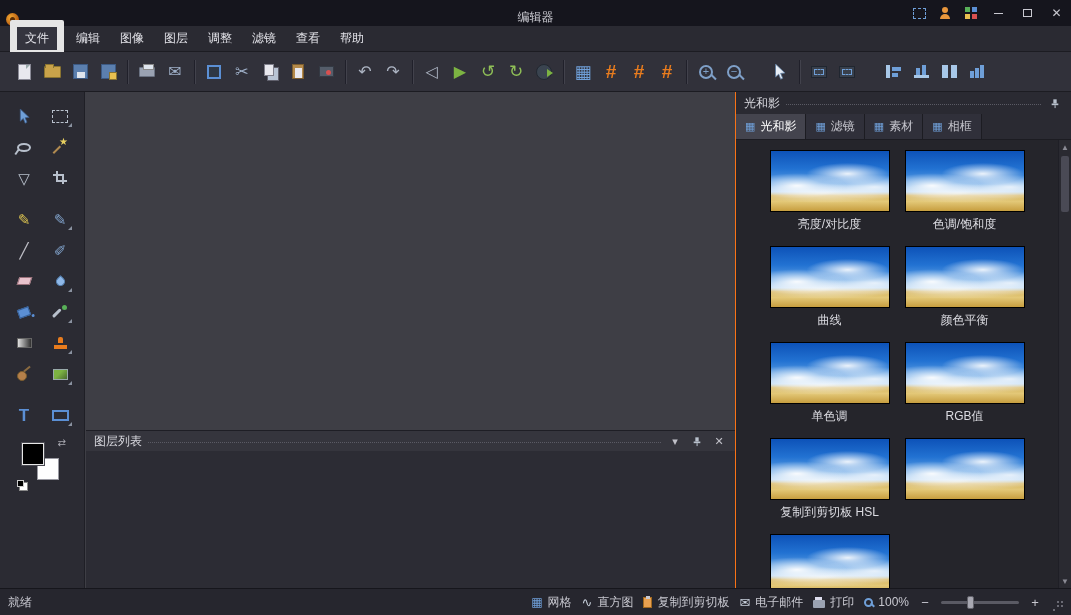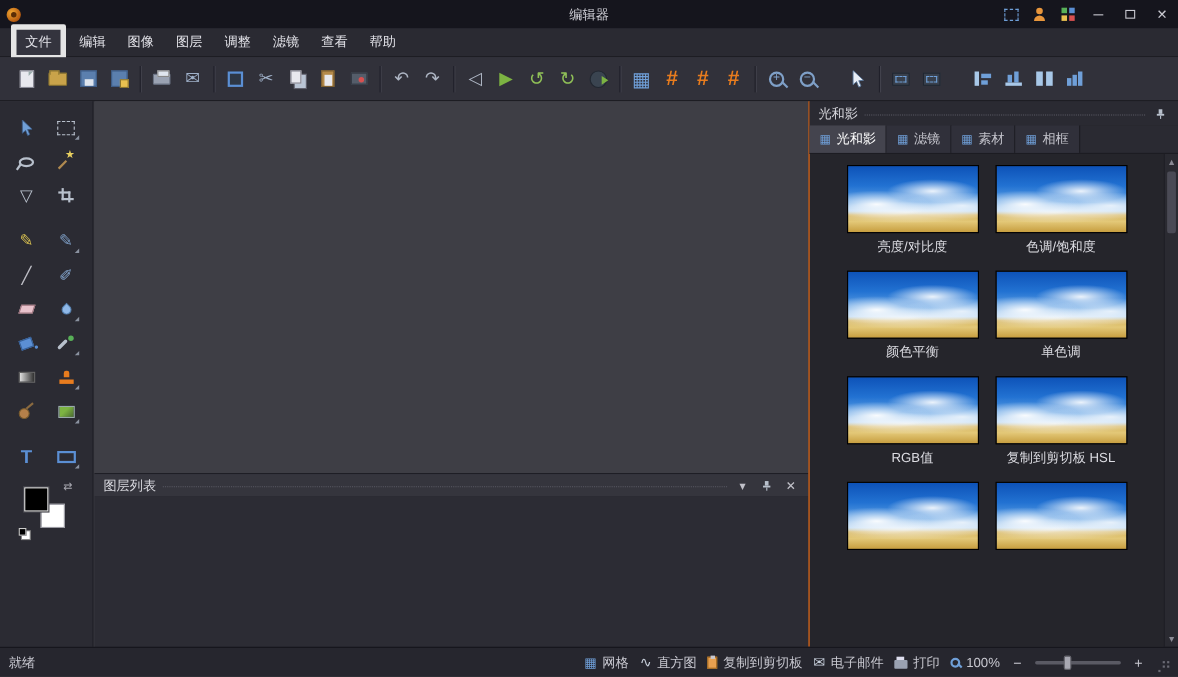--- a/index.html
+++ b/index.html
@@ -2,21 +2,21 @@
 <html><head>
 <meta charset="utf-8">
 <style>
   * { margin:0; padding:0; box-sizing:border-box; }
   body { background:#101014; font-family:"Liberation Sans","DejaVu Sans",sans-serif; }
   .window { position:relative; width:1071px; height:615px; background:#3e3e45; overflow:hidden;
             color:#d8d8dc; font-size:12px; }
 
   
   .titlebar { position:absolute; top:0; left:0; right:0; height:26px; background:#15151d;
-              display:flex; align-items:center; padding-left:6px; }
+              display:flex; align-items:flex-end; padding-left:6px; }
   .app-ico { width:13px; height:13px; border-radius:50%;
              background:radial-gradient(circle at 35% 35%, #f2a832, #b55a10 70%, #7a3c08);
              position:relative; }
   .app-ico::after { content:""; position:absolute; inset:4px; border-radius:50%; background:#5a2d06; }
   .win-title { position:absolute; left:0; right:0; text-align:center; color:#cfcfd6; font-size:12px; pointer-events:none; }
   .tb-right { margin-left:auto; display:flex; align-items:center; height:100%; }
   .tb-sm { width:26px; height:100%; display:flex; align-items:center; justify-content:center; }
   .i-frame { width:13px; height:11px; border:1px dashed #6f9fd8; }
   .i-user { position:relative; width:12px; height:12px; }
   .i-user::before { content:""; position:absolute; top:0; left:3px; width:6px; height:6px; border-radius:50%; background:#e8963c; }
@@ -24,21 +24,21 @@
   .i-apps { width:5px; height:5px; background:#58b058; margin:0 8px 7px 0;
             box-shadow:7px 0 0 #5b8fd4, 0 7px 0 #e8c050, 7px 7px 0 #d85050; }
   .wbtn { width:29px; height:100%; display:flex; align-items:center; justify-content:center; color:#c9c9d1; font-size:12px; }
   .i-min { width:9px; height:1px; background:#c9c9d1; }
   .i-max { width:9px; height:8px; border:1px solid #c9c9d1; }
 
   
   .menubar { position:absolute; top:26px; left:0; right:0; height:26px; background:#2a2a32;
              border-bottom:1px solid #1c1c22; display:flex; align-items:center; padding-left:10px; gap:4px; }
   .menu-item { padding:3px 8px; color:#e2e2e8; }
-  .menu-item.active { border:5px solid #e5e5e5; background:#34343e; border-radius:2px; }
+  .menu-item.active { border:7px solid #e5e5e5; background:#34343e; border-radius:2px; }
 
   
   .toolbar { position:absolute; top:52px; left:0; right:0; height:40px; background:#31313a;
              border-bottom:1px solid #1c1c22; display:flex; align-items:center; padding-left:10px; }
   .tbi { width:28px; height:28px; display:flex; align-items:center; justify-content:center;
          color:#9fb0c8; font-size:16px; line-height:1; flex:none; }
   .tsep { width:1px; height:24px; background:#20202a; box-shadow:1px 0 0 #42424c; margin:0 5px; flex:none; }
   .tspace { width:18px; flex:none; }
   .g-or { color:#e87c1e; font-weight:bold; font-size:19px; }
   .g-grn { color:#7cb342; }
@@ -424,20 +424,24 @@
         <div class="fx">
             <div class="thumb"></div>
             <div class="fx-label">亮度/对比度</div>
           </div>
         <div class="fx">
             <div class="thumb"></div>
             <div class="fx-label">色调/饱和度</div>
           </div>
         <div class="fx">
             <div class="thumb"></div>
+            <div class="fx-label">曲线</div>
+          </div>
+        <div class="fx">
+            <div class="thumb"></div>
             <div class="fx-label">颜色平衡</div>
           </div>
         <div class="fx">
             <div class="thumb"></div>
             <div class="fx-label">单色调</div>
           </div>
         <div class="fx">
             <div class="thumb"></div>
             <div class="fx-label">RGB值</div>
           </div>

